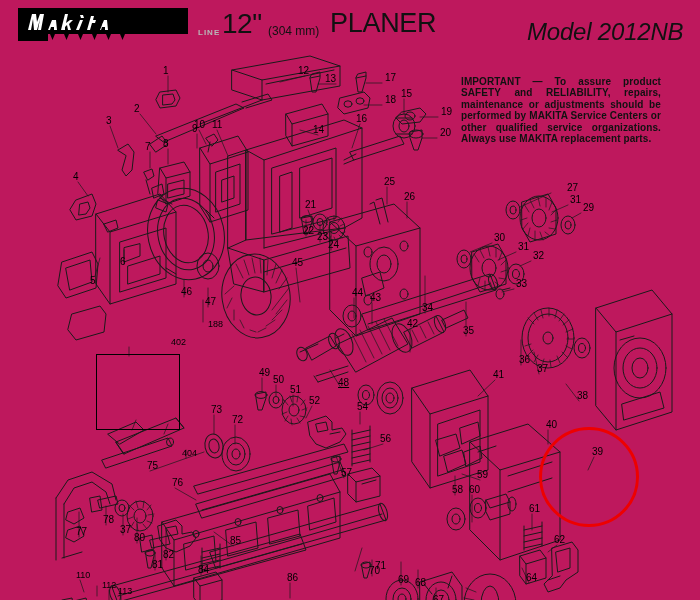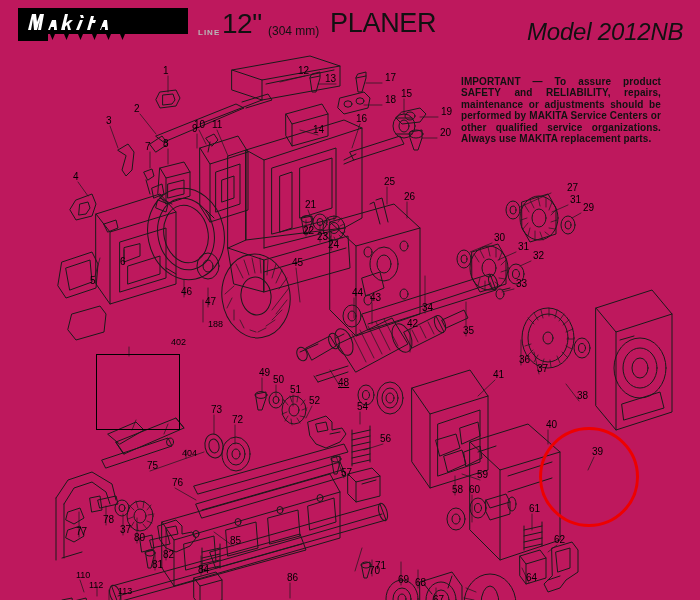--- a/index.html
+++ b/index.html
@@ -818,19 +818,19 @@
       <div class="callout" style="left: 103px; top: 515px;">78</div>
       <div class="callout" style="left: 120px; top: 525px;">37</div>
       <div class="callout" style="left: 134px; top: 533px;">80</div>
       <div class="callout" style="left: 152px; top: 560px;">81</div>
       <div class="callout" style="left: 163px; top: 550px;">82</div>
       <div class="callout" style="left: 198px; top: 565px;">84</div>
       <div class="callout" style="left: 230px; top: 536px;">85</div>
       <div class="callout" style="left: 287px; top: 573px;">86</div>
       <div class="callout sm" style="left: 76px; top: 570px;">110</div>
       <div class="callout sm" style="left: 93px; top: 608px; margin-left: 12px;">111</div>
-      <div class="callout sm" style="left: 89px; top: 580px;">112</div>
+      <div class="callout sm" style="left: 102px; top: 580px;">112</div>
       <div class="callout sm" style="left: 118px; top: 586px;">113</div>
       <div class="callout sm" style="left: 126px; top: 337px; margin-left: 45px;">402</div>
       <div class="callout sm" style="left: 182px; top: 448px;">404</div>
     </div>
 
 </div>
 
 </body></html>

